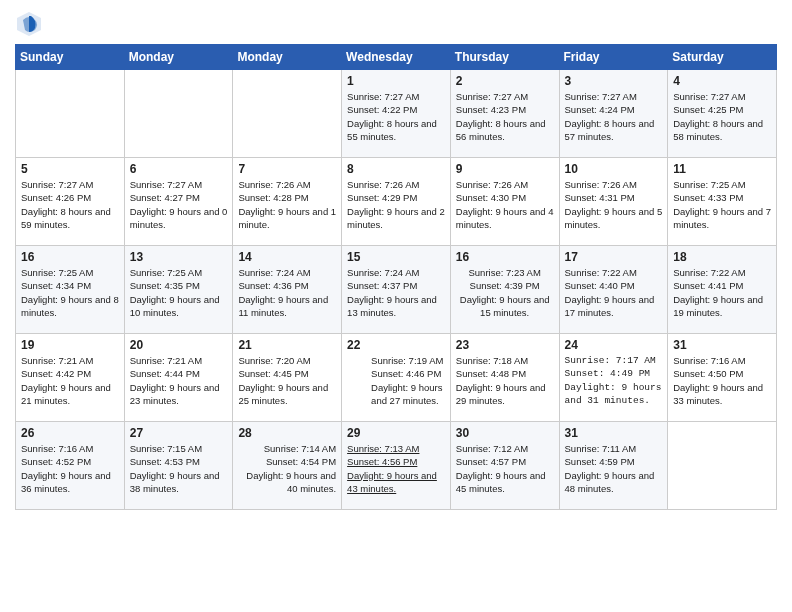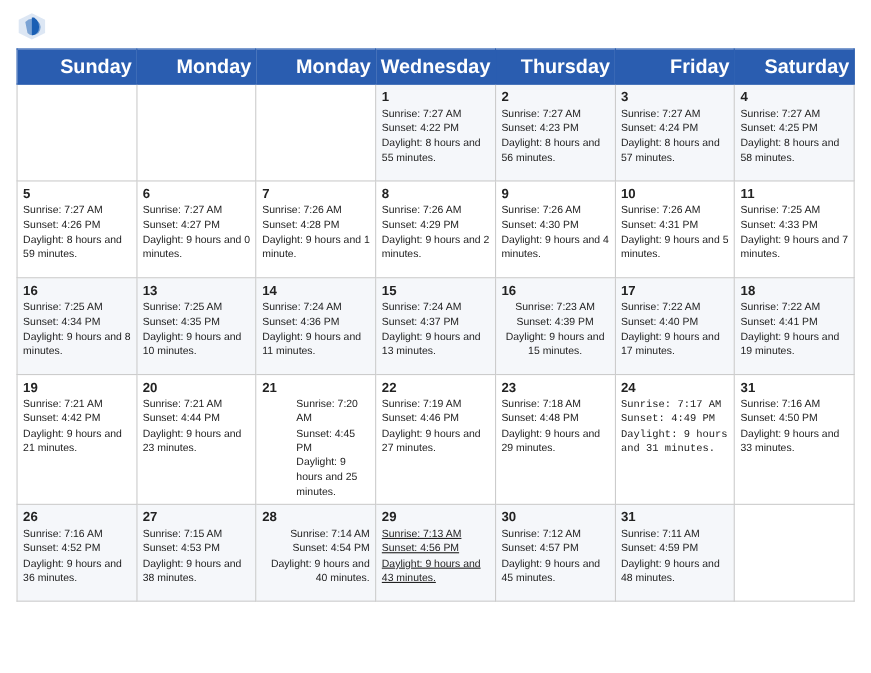--- a/index.html
+++ b/index.html
@@ -53,24 +53,24 @@
       color: #333;
     }
     .calendar {
       width: 100%;
       border-collapse: collapse;
       table-layout: fixed;
     }
     .calendar thead tr th {
       background: #2a5db0;
       color: #fff;
-      font-size: 18px;
+      font-size: 12px;
       font-weight: bold;
       padding: 5px 4px;
-      text-align: right;
+      text-align: left;
       border: 1px solid #2a5db0;
     }
     .calendar tbody tr td {
       border: 1px solid #ccc;
       vertical-align: top;
       padding: 4px 5px;
       font-size: 10px;
       color: #222;
       background: #fff;
       min-height: 80px;
@@ -256,27 +256,27 @@
 Daylight: 9 hours and 21 minutes.</div>
           </td>
           <td>
             <div class="day-number">20</div>
             <div class="day-info" style="white-space: pre-line;">Sunrise: 7:21 AM
 Sunset: 4:44 PM
 Daylight: 9 hours and 23 minutes.</div>
           </td>
           <td>
             <div class="day-number">21</div>
-            <div class="day-info" style="white-space: pre-line; margin-left: 31px;">Sunrise: 7:20 AM
+            <div class="day-info" style="white-space: pre-line;">Sunrise: 7:20 AM
 Sunset: 4:45 PM
 Daylight: 9 hours and 25 minutes.</div>
           </td>
           <td>
             <div class="day-number">22</div>
-            <div class="day-info" style="white-space: pre-line;">Sunrise: 7:19 AM
+            <div class="day-info" style="white-space: pre-line; margin-left: 24px;">Sunrise: 7:19 AM
 Sunset: 4:46 PM
 Daylight: 9 hours and 27 minutes.</div>
           </td>
           <td>
             <div class="day-number">23</div>
             <div class="day-info" style="white-space: pre-line;">Sunrise: 7:18 AM
 Sunset: 4:48 PM
 Daylight: 9 hours and 29 minutes.</div>
           </td>
           <td>

